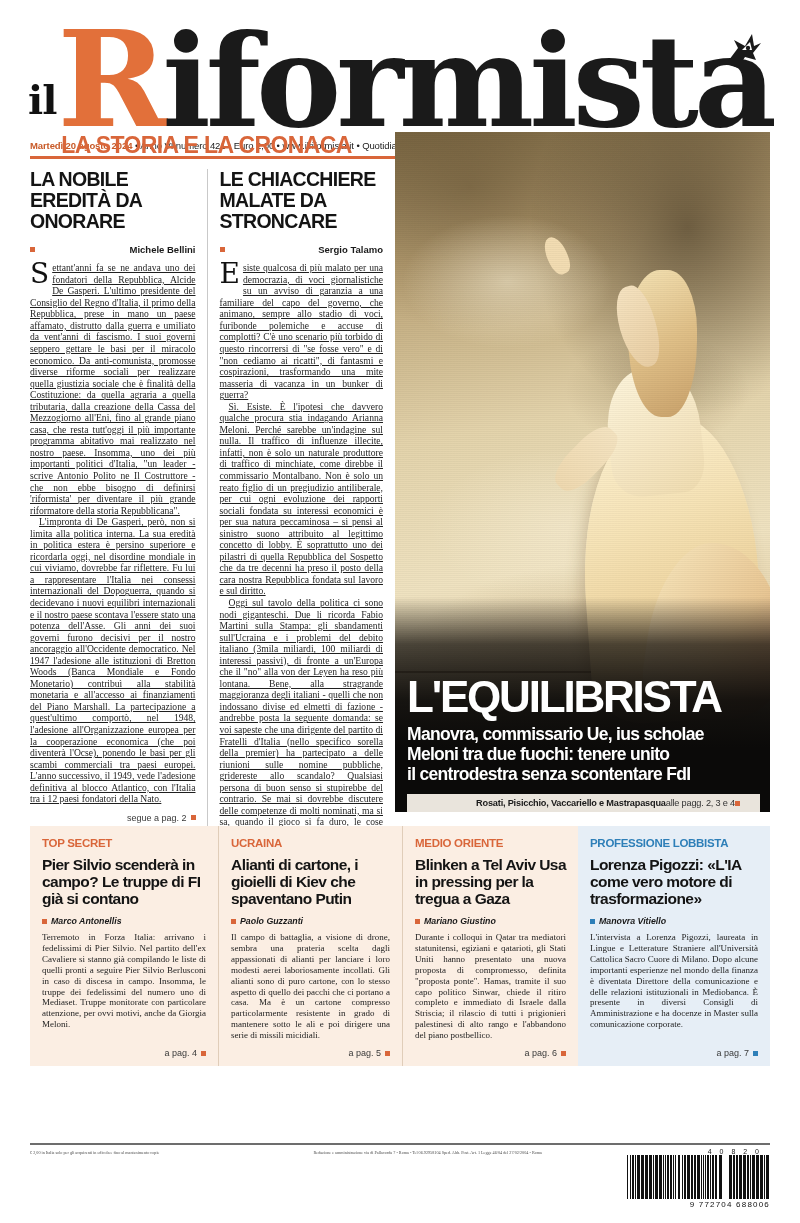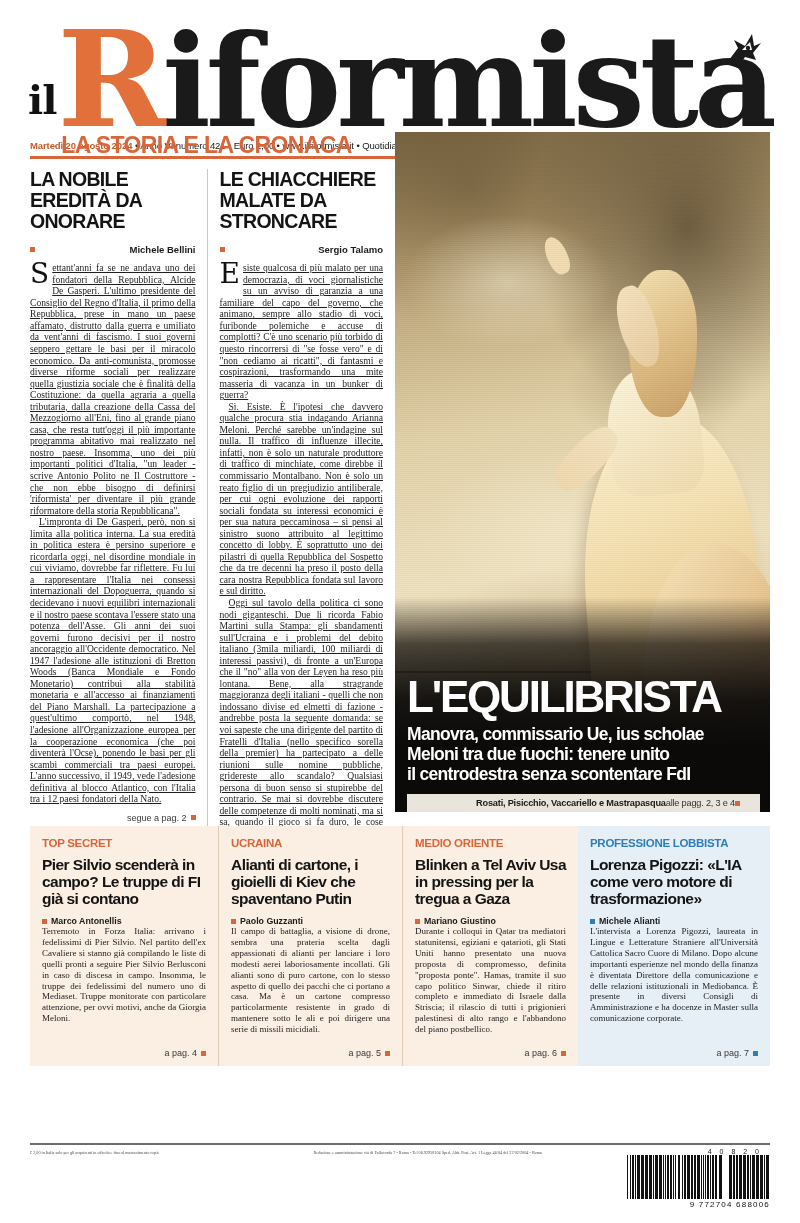--- a/index.html
+++ b/index.html
@@ -203,21 +203,21 @@
     letter-spacing: -0.3px; margin-bottom: 7px;
   }
   .b-kicker.blue { color: #2E7FB8; }
   .b-head {
     font-family: "Liberation Sans", sans-serif; font-weight: bold;
     font-size: 15.5px; line-height: 1.1; color: #141414;
     letter-spacing: -0.55px; margin-bottom: 9px;
   }
   .b-byline {
     font-size: 8.8px; font-weight: bold; color: #1a1a1a;
-    display: flex; align-items: center; gap: 4px;
+    margin-bottom: 6px; display: flex; align-items: center; gap: 4px; font-style: italic;
   }
   .b-body {
     font-family: "Liberation Serif", serif;
     font-size: 9px; line-height: 1.21; color: #232323; text-align: justify;
   }
   .apag {
     position: absolute; right: 12px; bottom: 8px;
     font-family: "Liberation Sans", sans-serif; font-size: 9px; color: #3a3a3a;
     display: flex; align-items: center; gap: 4px;
   }
@@ -394,21 +394,21 @@
         <span>a pag. 6</span>
         <span class="sq"></span>
       </div>
     </div>
 
     <div class="bbox blue w4">
       <div class="b-kicker blue">PROFESSIONE LOBBISTA</div>
       <div class="b-head">Lorenza Pigozzi: «L'IA come vero motore di trasformazione»</div>
       <div class="b-byline">
         <span class="sq blue"></span>
-        <span>Michele Alianti</span>
+        <span>Manovra Vitiello</span>
       </div>
       <div class="b-body dropcap2">L'intervista a Lorenza Pigozzi, laureata in Lingue e Letterature Straniere all'Università Cattolica Sacro Cuore di Milano. Dopo alcune importanti esperienze nel mondo della finanza è diventata Direttore della comunicazione e delle relazioni istituzionali in Mediobanca. È presente in diversi Consigli di Amministrazione e ha docenze in Master sulla comunicazione corporate.</div>
       <div class="apag">
         <span>a pag. 7</span>
         <span class="sq blue"></span>
       </div>
     </div>
 
   </div>
 

